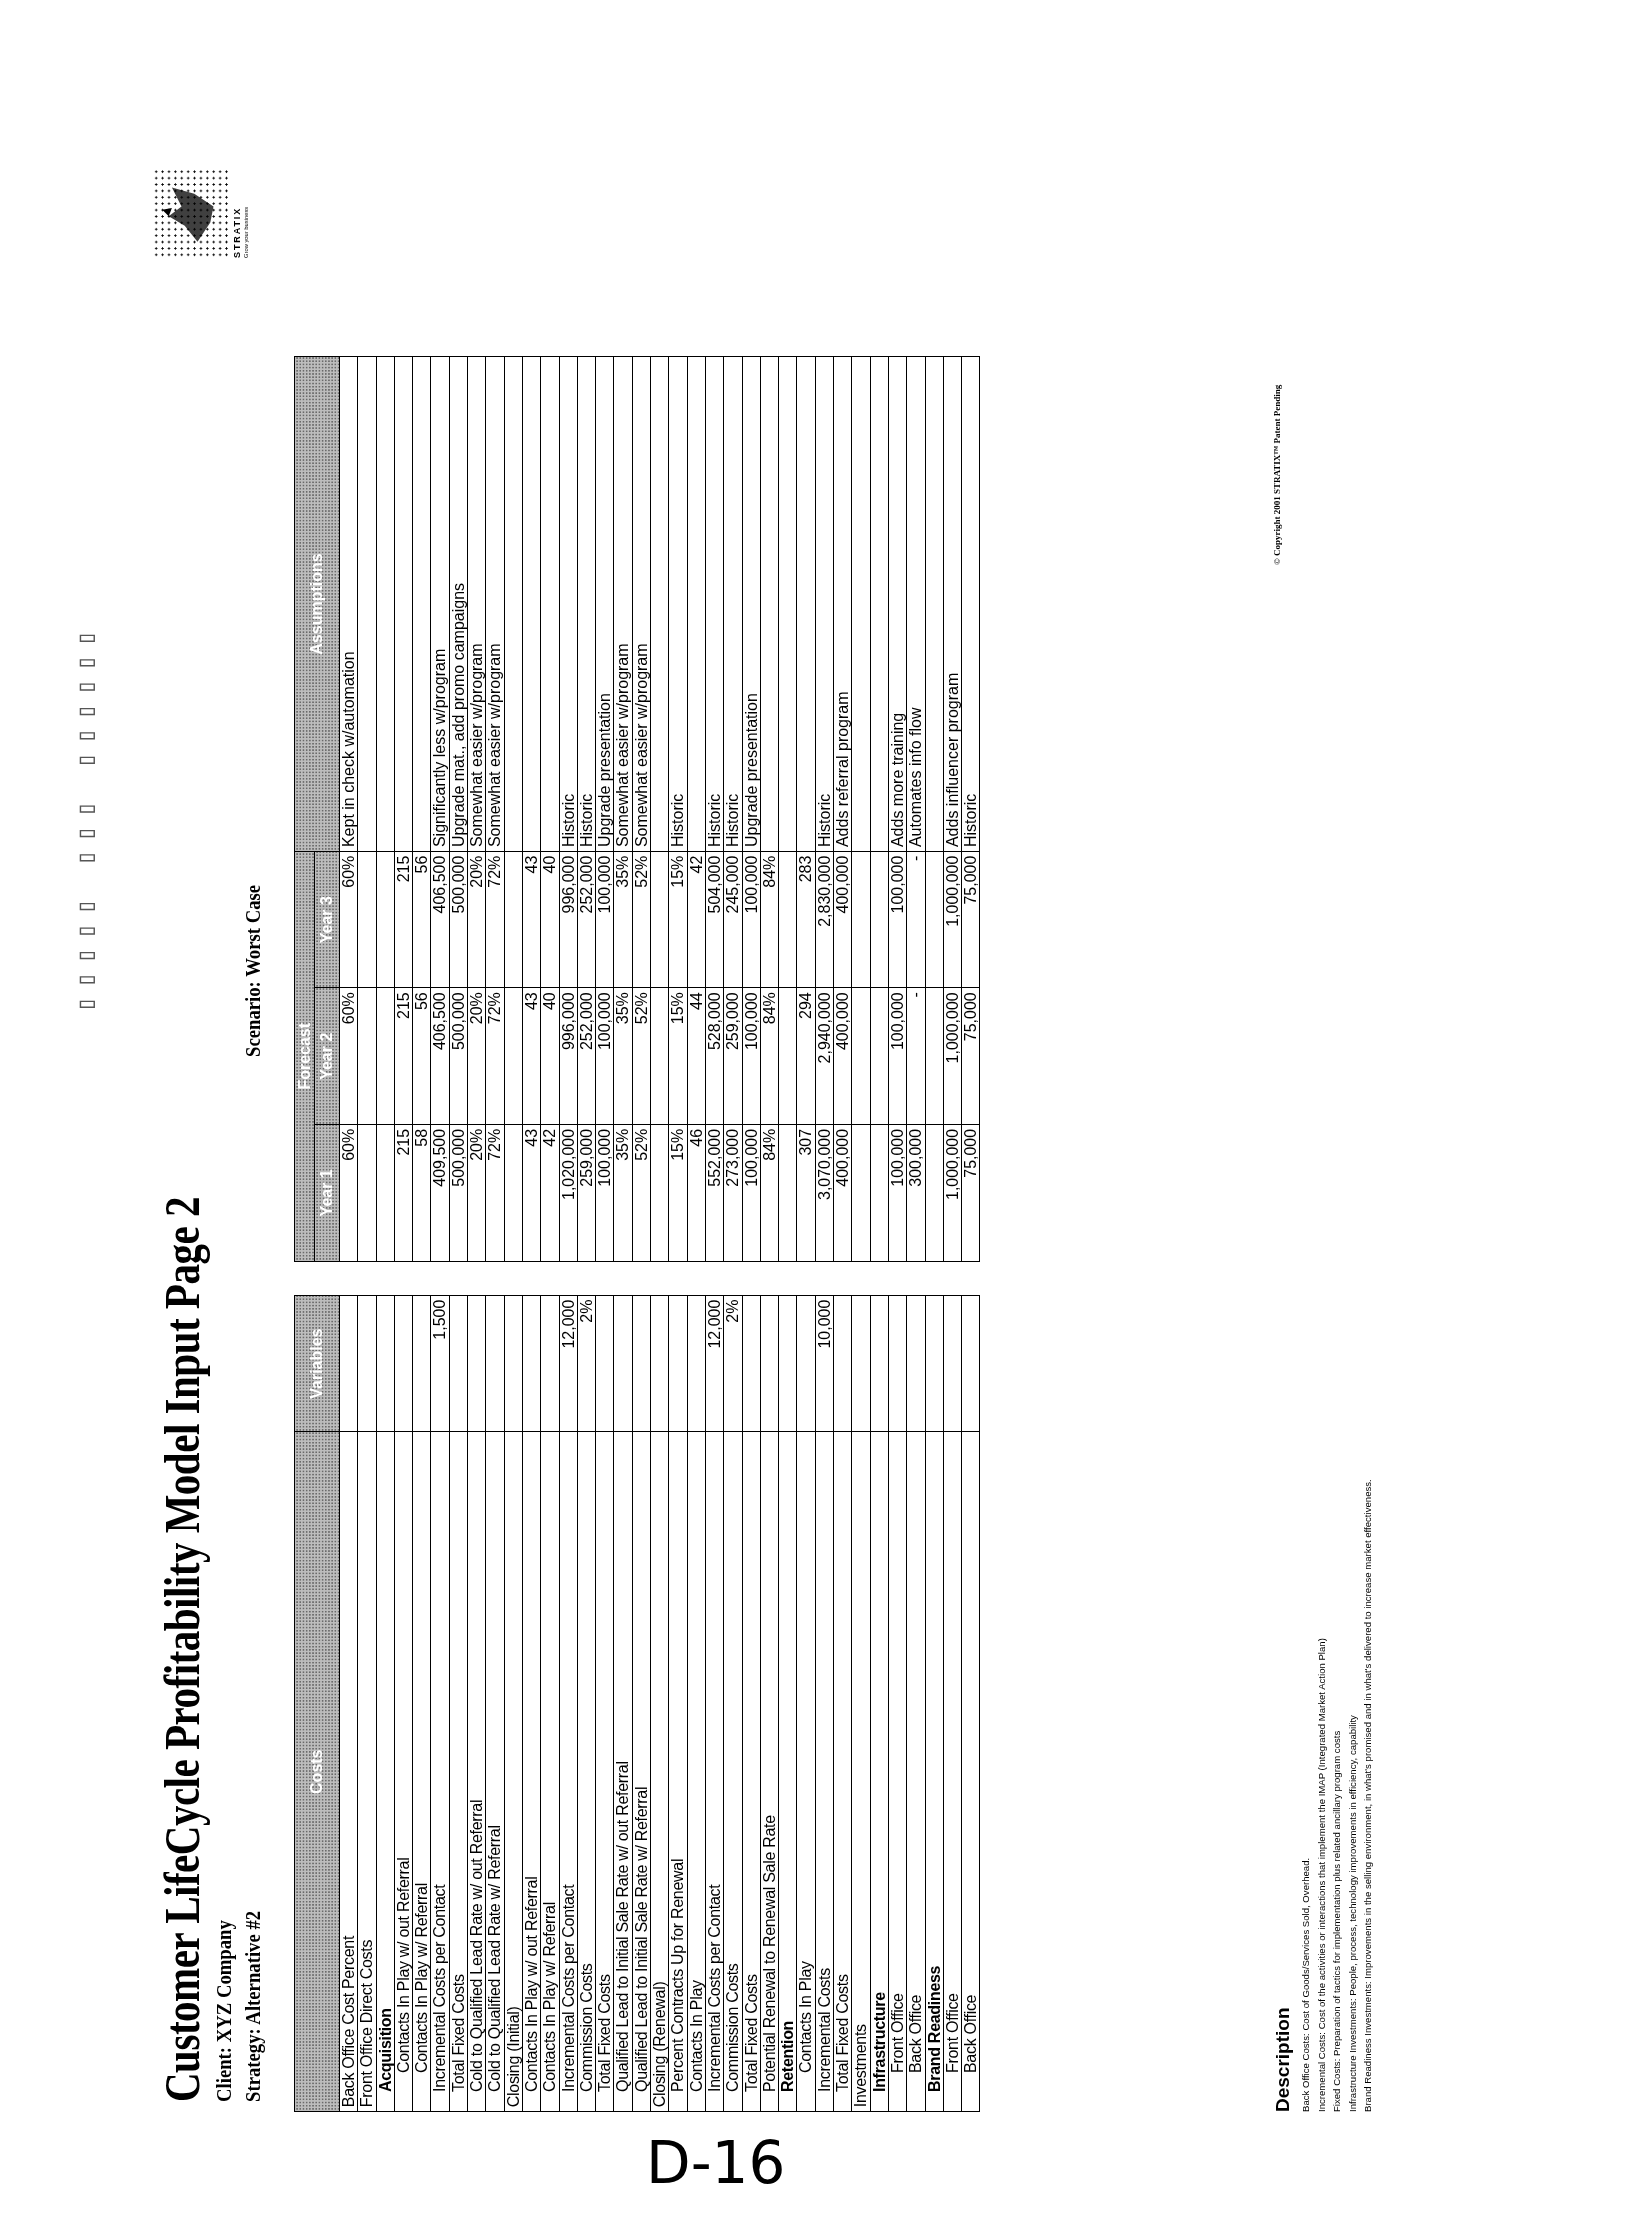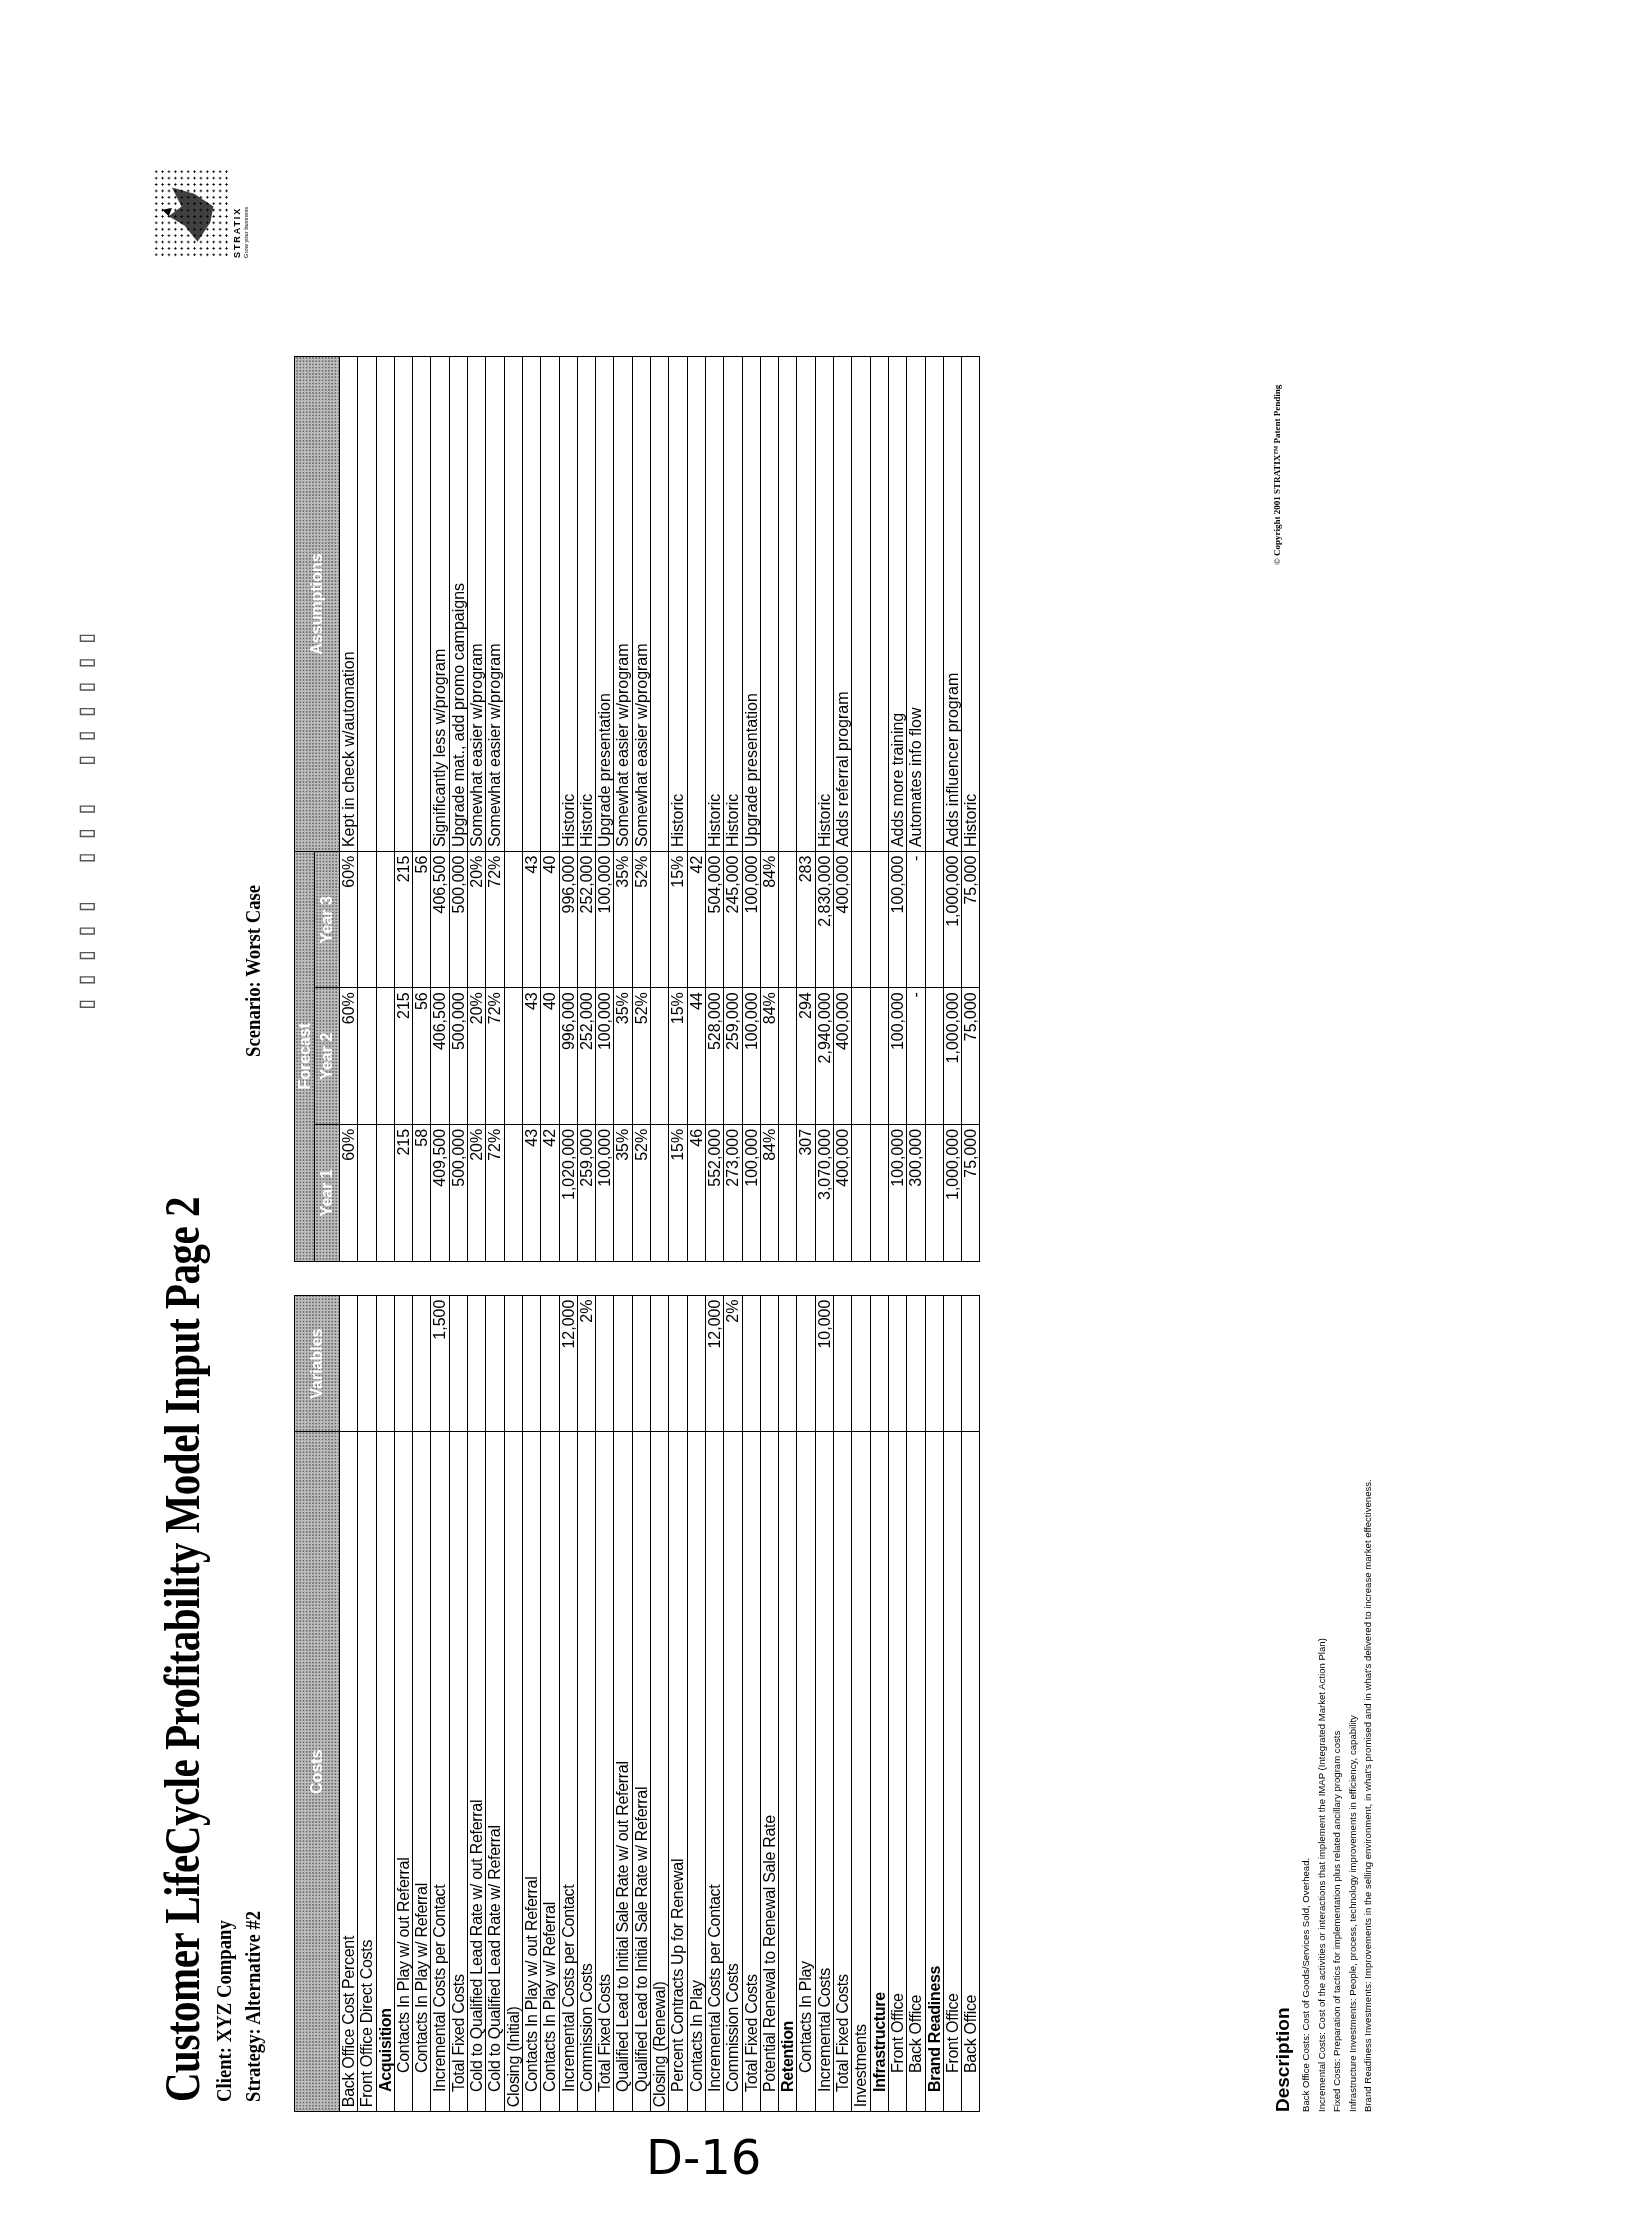--- a/index.html
+++ b/index.html
@@ -34,21 +34,21 @@
   .i0 { padding-left:3.8px; }
   .i1 { padding-left:19px !important; }
   .i2 { padding-left:38px !important; }
   .bold { font-weight:bold; }
   .sect td { border-top:2.6px solid #000; }
   .assume { font-family:"Liberation Sans", sans-serif; }
   .desc { position:absolute; left:115px; top:1272px; }
   .desc h3 { margin:0 0 6.4px 0; font-size:19px; font-weight:bold; }
   .desc p { margin:0 0 4.5px 0; font-size:9.6px; }
   .copyright { position:absolute; left:1662px; top:1272px; font-family:"Liberation Serif", serif; font-weight:bold; font-size:9px; }
-  .handwrite { position:absolute; left:70px; top:639px; font-family:"DejaVu Sans", sans-serif; font-size:48px; transform:rotate(90deg); transform-origin:left top; }
+  .handwrite { position:absolute; left:70px; top:639px; font-family:"DejaVu Sans", sans-serif; font-size:58px; transform:rotate(90deg); transform-origin:left top; }
 </style>
 </head>
 <body>
 
 <div id="page">
   <div class="scan-marks">▯▯▯▯▯ ▯▯▯ ▯▯▯▯▯▯</div>
 
   <div class="title">Customer LifeCycle Profitability Model Input Page 2</div>
   <div class="meta client">Client: XYZ Company</div>
   <div class="meta strategy">Strategy: Alternative #2</div>

